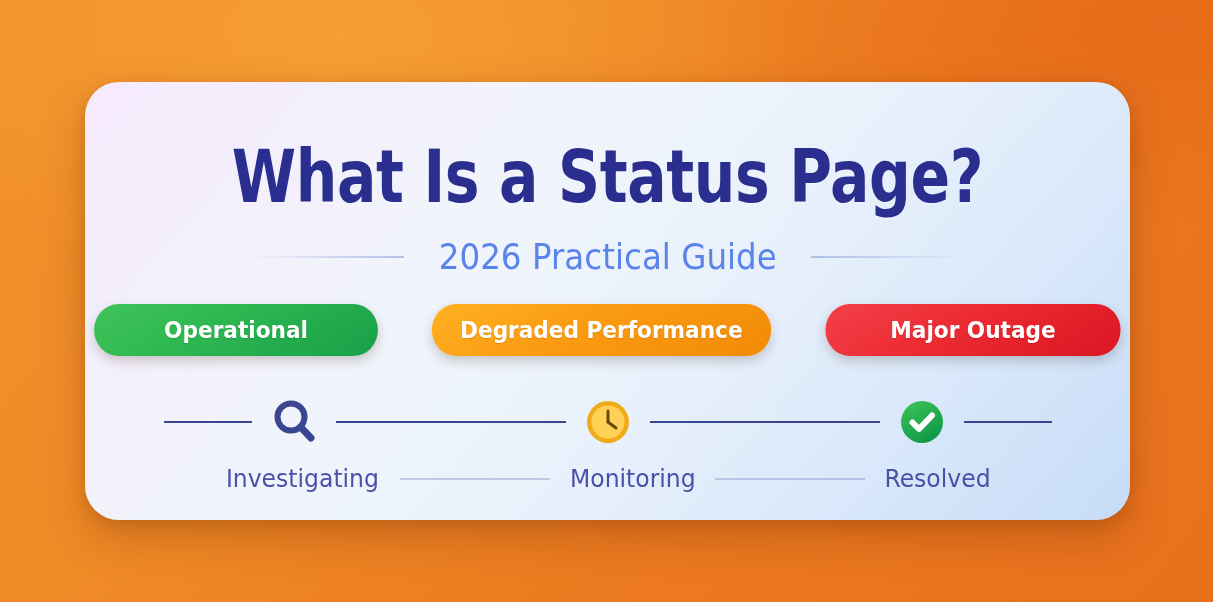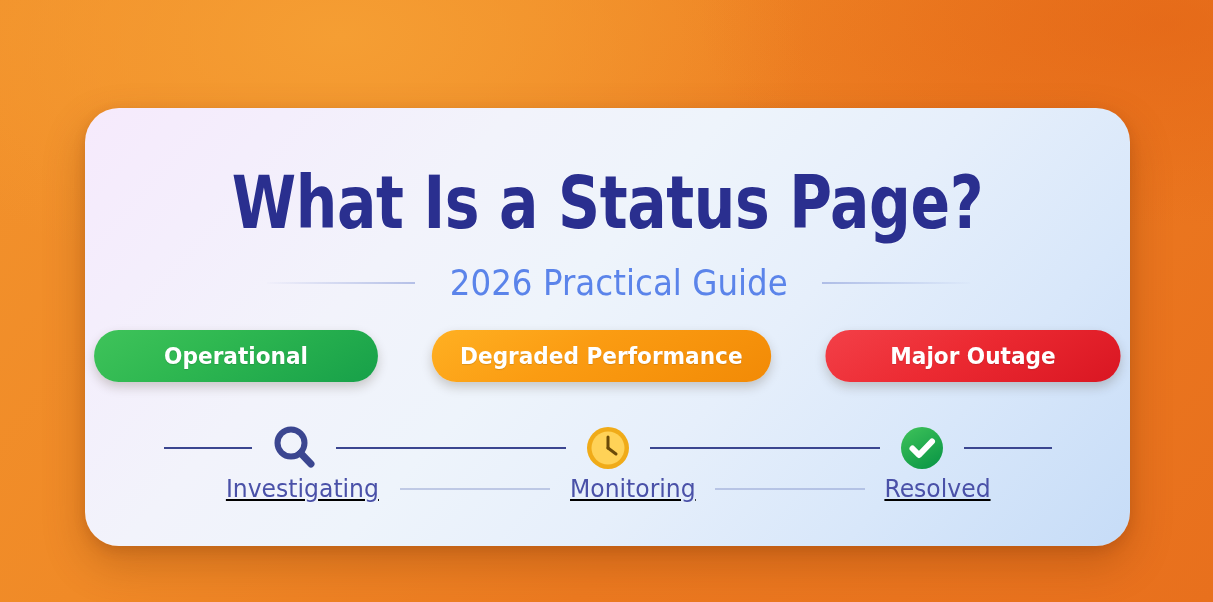--- a/index.html
+++ b/index.html
@@ -46,21 +46,20 @@
         #f4eefc 14%,
         #f2f3fb 30%,
         #eef4fb 45%,
         #e6effb 62%,
         #d8e7fa 80%,
         #c6dcf7 100%);
     box-shadow:
       0 18px 42px rgba(120, 50, 6, 0.30),
       0 4px 12px rgba(120, 50, 6, 0.18);
     z-index: 2;
-    margin-top: 26px;
   }
 
   
   .title {
     position: absolute;
     left: 0;
     top: 58px;
     width: 100%;
     text-align: center;
     font-family: "DejaVu Sans", sans-serif;
@@ -78,21 +77,20 @@
   
   .subtitle-row {
     position: absolute;
     left: 0;
     top: 155px;
     width: 100%;
     display: flex;
     align-items: center;
     justify-content: center;
     gap: 22px;
-    padding-left: 11px;
   }
   .sub-rule {
     width: 148px;
     height: 2px;
     flex: 0 0 auto;
   }
   .sub-rule.left {
     background: linear-gradient(to right, rgba(120,140,210,0.02), rgba(120,140,210,0.50));
   }
   .sub-rule.right {
@@ -157,21 +155,21 @@
   }
   .tl-row {
     position: absolute;
     left: 0;
     width: 100%;
     display: flex;
     align-items: center;
     justify-content: center;
   }
   .tl-icons { top: 6px; }
-  .tl-labels { top: 60px; text-decoration: underline; }
+  .tl-labels { top: 76px; }
 
   .tl-line {
     height: 2px;
     background: #3b4690;
     flex: 0 0 auto;
   }
   .tl-line.edge { width: 88px; }
   .tl-line.mid  { width: 230px; }
 
   .tl-line-soft {

